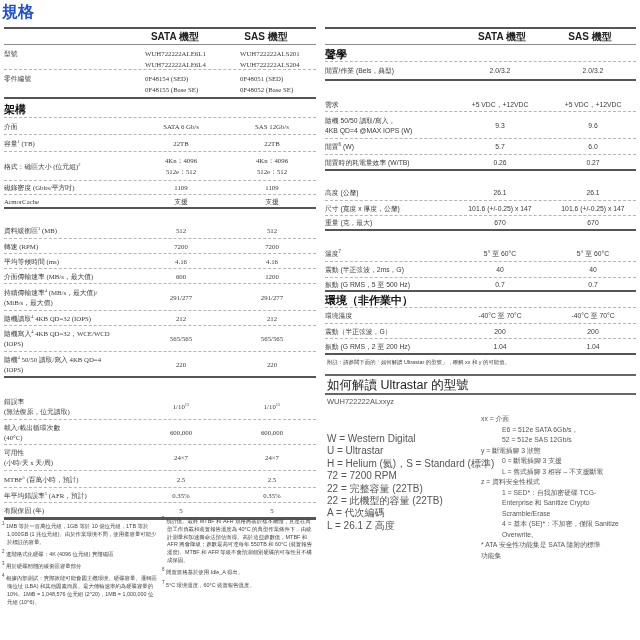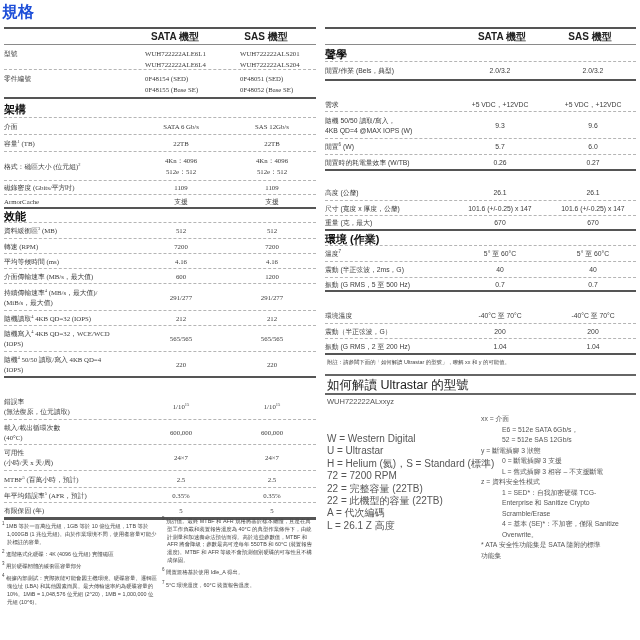--- a/index.html
+++ b/index.html
@@ -105,23 +105,20 @@
     <div class="v v1">1109</div>
     <div class="v v2">1109</div>
   </div>
   <div class="row nob" style="top:195px;height:12px">
     <div class="lab">ArmorCache</div>
     <div class="v v1">支援</div>
     <div class="v v2">支援</div>
   </div>
   <div class="rule" style="top:207px"></div>
 
-  <div class="row" style="top:209px;height:14px">
-    <div class="lab sec">效能</div>
-  </div>
   <div class="row" style="top:223px;height:16px">
     <div class="lab">
         <div><span>資料緩衝區</span><sup>3</sup><span> (MB)</span></div>
       </div>
     <div class="v v1">512</div>
     <div class="v v2">512</div>
   </div>
   <div class="row" style="top:239px;height:15px">
     <div class="lab">轉速 (RPM)</div>
     <div class="v v1">7200</div>
@@ -285,42 +282,42 @@
     <div class="v v1">101.6 (+/-0.25) x 147</div>
     <div class="v v2">101.6 (+/-0.25) x 147</div>
   </div>
   <div class="row nob" style="top:216px;height:13px">
     <div class="lab">重量 (克，最大)</div>
     <div class="v v1">670</div>
     <div class="v v2">670</div>
   </div>
   <div class="rule" style="top:229px"></div>
 
-  <div class="row" style="top:231px;height:15px">
-    <div class="lab sec">環境 (作業)</div>
-  </div>
   <div class="row" style="top:246px;height:16px">
     <div class="lab">
         <div><span>溫度</span><sup>7</sup></div>
       </div>
     <div class="v v1">5° 至 60°C</div>
     <div class="v v2">5° 至 60°C</div>
   </div>
   <div class="row" style="top:262px;height:16px">
     <div class="lab">震動 (半正弦波，2ms，G)</div>
     <div class="v v1">40</div>
     <div class="v v2">40</div>
   </div>
   <div class="row nob" style="top:278px;height:12px">
     <div class="lab">振動 (G RMS，5 至 500 Hz)</div>
     <div class="v v1">0.7</div>
     <div class="v v2">0.7</div>
   </div>
   <div class="rule" style="top:290px"></div>
 
+  <div class="row" style="top:292px;height:16px">
+    <div class="lab sec">環境（非作業中）</div>
+  </div>
   <div class="row" style="top:308px;height:16px">
     <div class="lab">環境溫度</div>
     <div class="v v1">-40°C 至 70°C</div>
     <div class="v v2">-40°C 至 70°C</div>
   </div>
   <div class="row" style="top:324px;height:15px">
     <div class="lab">震動（半正弦波，G）</div>
     <div class="v v1">200</div>
     <div class="v v2">200</div>
   </div>

